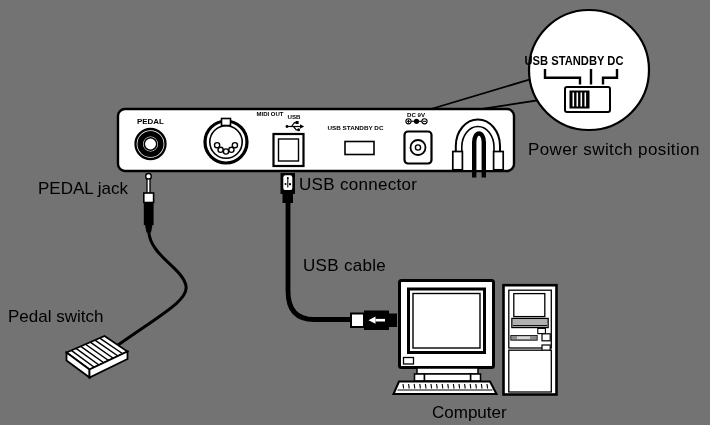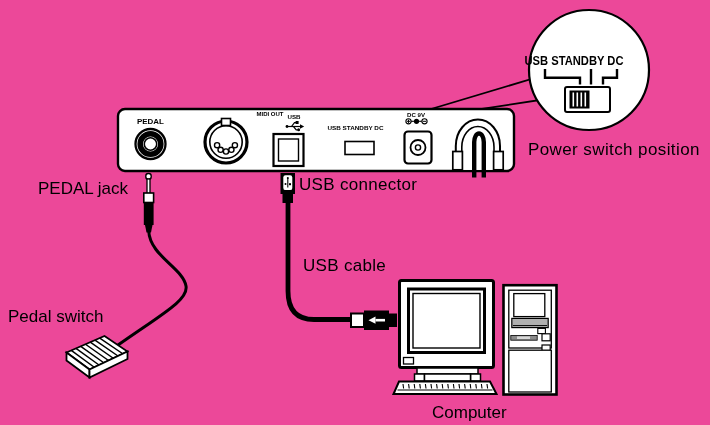--- a/index.html
+++ b/index.html
@@ -1,16 +1,16 @@
 <!DOCTYPE html>
 <html><head>
 <meta charset="utf-8">
 <style>
   html,body{margin:0;padding:0;background:#ffffff;}
-  .stage{position:relative;width:710px;height:425px;background:#ec4899;overflow:hidden;
+  .stage{position:relative;width:710px;height:425px;background:#737373;overflow:hidden;
          font-family:"Liberation Sans", sans-serif;}
   svg{display:block;}
   text{fill:#000;}
   .lbl{font-size:17px;}
   .cap{font-size:17px;}
   .tiny{font-weight:bold;}
 </style>
 </head>
 <body>
 

